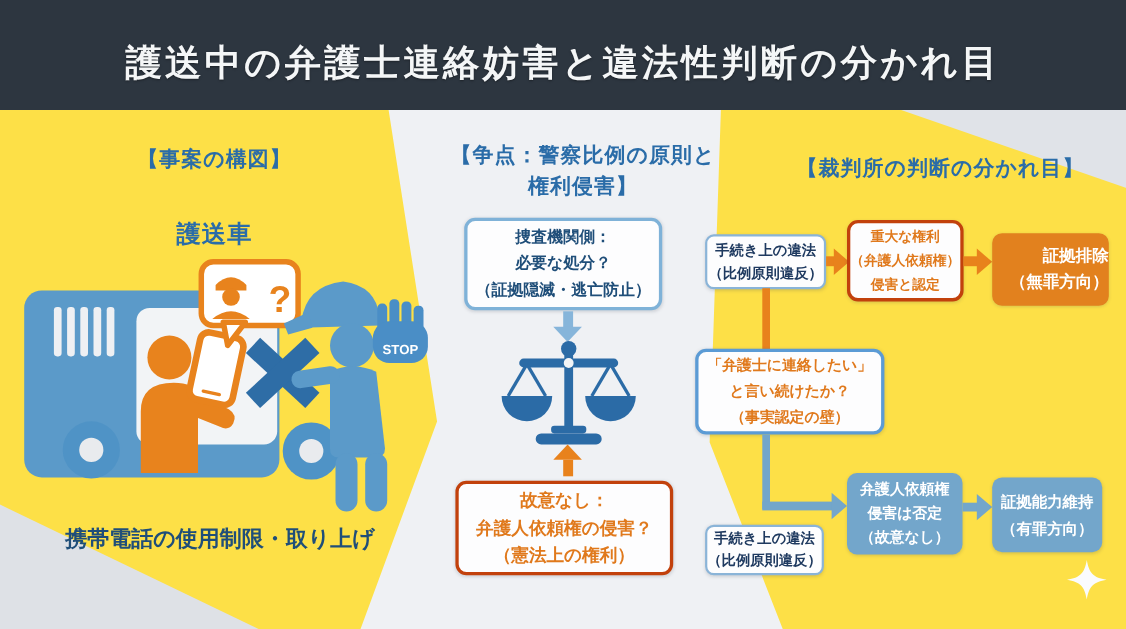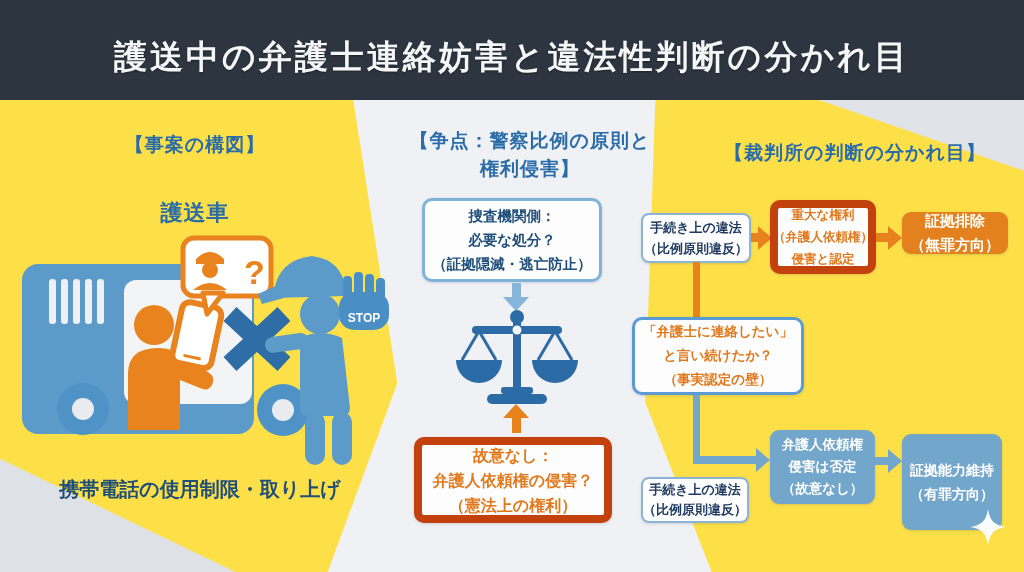--- a/index.html
+++ b/index.html
@@ -22,21 +22,21 @@
   .abs{position:absolute;}
   .colhdr{font-size:19px;font-weight:bold;color:#2a6ca8;text-align:center;letter-spacing:1px;}
   .navy{color:#1f4e79;}
   .box{position:absolute;display:flex;flex-direction:column;align-items:center;justify-content:center;
        text-align:center;font-weight:bold;box-sizing:border-box;border-radius:10px;background:#fdfdfe;
        box-shadow:0 1px 3px rgba(60,70,90,.18);}
   .box .line{display:block;white-space:nowrap;}
   .blue-border{border:3px solid #7fb2d8;color:#1f4e79;}
   .blue-border-thin{border:2px solid #8ab4d8;border-radius:8px;color:#1f3a60;}
   .strongblue-border{border:3px solid #5b9bd5;color:#e0791c;}
-  .orange-border{border:8px solid #c2410c;color:#e0791c;}
+  .orange-border{border:3px solid #c2410c;color:#e0791c;}
   .solid-orange{background:#e2811e;color:#ffffff;border-radius:9px;}
   .solid-blue{background:#73a6cb;color:#ffffff;border-radius:9px;}
 
   
   .stem{position:absolute;}
   .o{background:#e8821c;}
   .b{background:#73a6cb;}
   .lb{background:#86b5da;}
   .head-r{position:absolute;width:0;height:0;border-top:12px solid transparent;border-bottom:12px solid transparent;}
   .head-r.o{background:none;border-left:14px solid #e8821c;}
@@ -180,21 +180,21 @@
   <div class="head-r o" style="left:758px;top:226px;"></div>
 
   <div class="box orange-border" style="left:770px;top:200px;width:106px;height:74px;font-size:12.5px;line-height:22px;">
     <span class="line">重大な権利</span>
     <span class="line">（弁護人依頼権）</span>
     <span class="line">侵害と認定</span>
   </div>
   <div class="stem o" style="left:876px;top:233px;width:13px;height:9px;"></div>
   <div class="head-r o" style="left:888px;top:226px;"></div>
 
-  <div class="box solid-orange" style="left:902px;top:212px;width:106px;height:42px;font-size:15px;line-height:24px;">
+  <div class="box solid-orange" style="left:902px;top:212px;width:106px;height:66px;font-size:15px;line-height:24px;align-items:flex-end;">
     <span class="line">証拠排除</span>
     <span class="line">（無罪方向）</span>
   </div>
 
   <div class="stem o" style="left:693px;top:262px;width:7px;height:56px;"></div>
 
   <div class="box strongblue-border" style="left:620px;top:317px;width:172px;height:78px;font-size:13.5px;line-height:24px;margin-left:12px;">
     <span class="line">「弁護士に連絡したい」</span>
     <span class="line">と言い続けたか？</span>
     <span class="line">（事実認定の壁）</span>
@@ -210,21 +210,21 @@
   </div>
 
   <div class="box solid-blue" style="left:770px;top:430px;width:105px;height:74px;font-size:13.5px;line-height:22px;">
     <span class="line">弁護人依頼権</span>
     <span class="line">侵害は否定</span>
     <span class="line">（故意なし）</span>
   </div>
   <div class="stem b" style="left:875px;top:457px;width:14px;height:8px;"></div>
   <div class="head-r b" style="left:888px;top:449px;"></div>
 
-  <div class="box solid-blue" style="left:902px;top:434px;width:100px;height:96px;font-size:14px;line-height:24px;">
+  <div class="box solid-blue" style="left:902px;top:434px;width:100px;height:68px;font-size:14px;line-height:24px;">
     <span class="line">証拠能力維持</span>
     <span class="line">（有罪方向）</span>
   </div>
 
   <svg class="abs" style="left:968px;top:507px;" width="40" height="40" viewBox="0 0 40 40">
     <path d="M20,2 C22,14 26,18 38,20 C26,22 22,26 20,38 C18,26 14,22 2,20 C14,18 18,14 20,2 Z" fill="#fafbfd"></path>
   </svg>
 
 </div>
 

